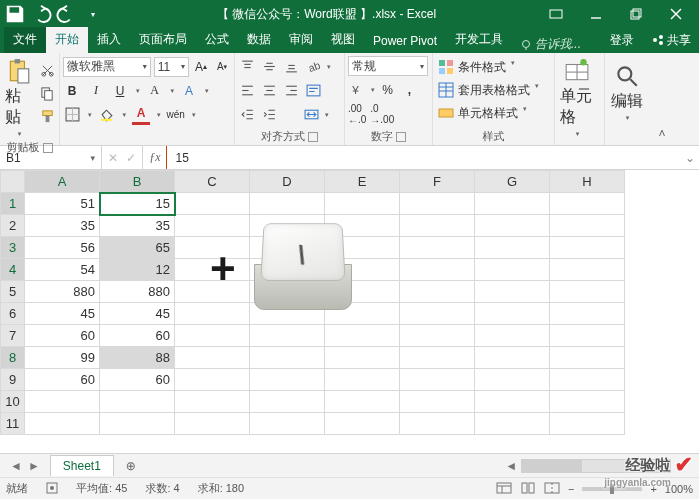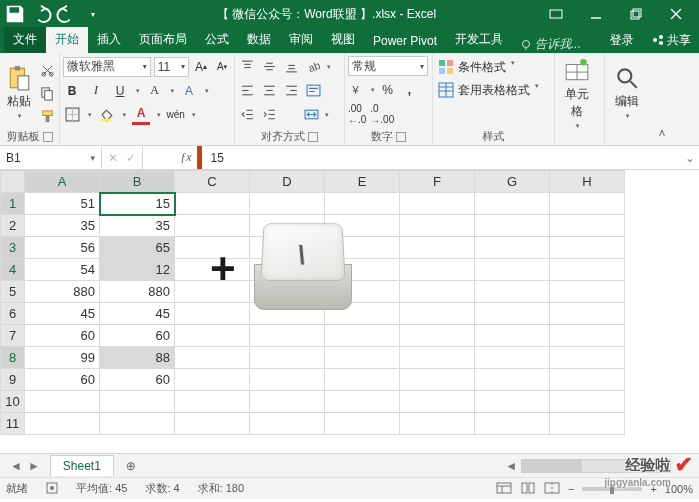--- a/index.html
+++ b/index.html
@@ -17,37 +17,37 @@
   .tabs .spacer { flex:1; }
   .tabs .tell { display:flex; align-items:center; gap:3px; padding:0 8px; color:#d1e8d8; font-size:12px;font-style:italic; }
   .tabs .right { display:flex; align-items:center; gap:4px; padding:0 8px 4px 0; }
   .ribbon { height:93px; background:#f3f3f3; border-bottom:1px solid #d4d4d4; display:flex; }
   .grp { border-right:1px solid #e0e0e0; display:flex; flex-direction:column; padding:3px 3px 0 3px; }
   .grp .body { flex:1; display:flex; gap:3px; }
   .grp .lbl { height:16px; font-size:11px; color:#555; display:flex; align-items:center; justify-content:center; gap:3px; padding-bottom:1px;}
   .grp .lbl .laun { width:10px; height:10px; border:1px solid #999; position:relative; }
   .bigbtn { width:38px; display:flex; flex-direction:column; align-items:center; justify-content:center; gap:2px; padding:2px; }
   .bigbtn svg { width:26px; height:26px; }
-  .bigbtn .t { font-size:12px; color:#333;text-align:center; }
+  .bigbtn .t { font-size:16px; color:#333; }
   .col { display:flex; flex-direction:column; gap:2px; justify-content:flex-start; }
   .row { display:flex; gap:3px; align-items:center; }
   .selbox { height:20px; border:1px solid #c8c8c8; background:#fff; display:flex; align-items:center; padding:0 3px; font-size:12px; color:#444; }
   .selbox .dd { margin-left:auto; font-size:8px; color:#555; }
   .sbtn { height:21px; min-width:18px; display:flex; align-items:center; justify-content:center; font-size:12px; color:#333; }
   .sbtn svg{ width:15px; height:15px; }
   .chev{font-size:7px;color:#666;margin-left:1px;}
   .stylebtn{display:flex;align-items:flex-start;gap:4px;font-size:12px;color:#333;padding:1px 2px;height:22px;}
   .stylebtn svg{width:16px;height:16px;}
   
   .fxbar { height:24px; border-bottom:1px solid #d4d4d4; display:flex; align-items:stretch; background:#fff; }
   .namebox { width:102px; border-right:1px solid #d4d4d4; display:flex; align-items:center; padding:0 6px; font-size:12px; color:#333; }
   .namebox .dd{margin-left:auto;color:#666;font-size:9px;}
   .fxicons { display:flex; align-items:center; padding:0 6px; gap:8px; border-right:1px solid #d4d4d4; color:#999;}
   .fxentry { flex:1; display:flex; align-items:center; padding:0 8px; font-size:12px; color:#333;}
-  .fxlabel{font-style:italic; font-family:"Times New Roman",serif; color:#666; padding:0 6px; display:flex;align-items:center;border-right:5px solid #c2410c;margin-left:31px;}
+  .fxlabel{font-style:italic; font-family:"Times New Roman",serif; color:#666; padding:0 6px; display:flex;align-items:center;border-right:1px solid #c2410c;}
   
   .sheet { position:relative; height:283px; background:#fff; overflow:hidden; }
   table.grid { border-collapse:collapse; table-layout:fixed; }
   table.grid th, table.grid td { border:1px solid #d9d9d9; font-size:13px; height:22px; }
   table.grid th { background:#e6e6e6; font-weight:normal; color:#333; }
   table.grid th.sel { background:#d3d3d3; color:#0f6e3a; }
   table.grid .corner{width:24px;background:#e6e6e6;}
   table.grid .rowh{width:24px;text-align:center;background:#e6e6e6;}
   table.grid .rowh.sel{background:#d3d3d3;color:#0f6e3a;}
   table.grid td { width:75px; text-align:right; padding:0 4px; color:#333; background:#fff;}
@@ -388,20 +388,27 @@
       <div class="stylebtn">
         <svg viewBox="0 0 16 16">
               <rect x="1" y="1" width="14" height="14" fill="none" stroke="#3a7bc8"></rect>
               <line x1="1" y1="5" x2="15" y2="5" stroke="#3a7bc8"></line>
               <line x1="1" y1="9" x2="15" y2="9" stroke="#3a7bc8"></line>
               <line x1="8" y1="1" x2="8" y2="15" stroke="#3a7bc8"></line>
             </svg>
         <span>套用表格格式</span>
             <span class="chev">▾</span>
       </div>
+      <div class="stylebtn">
+        <svg viewBox="0 0 16 16">
+              <rect x="1" y="4" width="14" height="8" fill="#fc6" stroke="#c93"></rect>
+            </svg>
+        <span>单元格样式</span>
+            <span class="chev">▾</span>
+      </div>
     </div>
       </div>
     <div class="lbl">
         <span>样式</span>
       </div>
   </div>
 
   <div class="grp" style="width:50px;">
     <div class="body">
       <div class="bigbtn">

